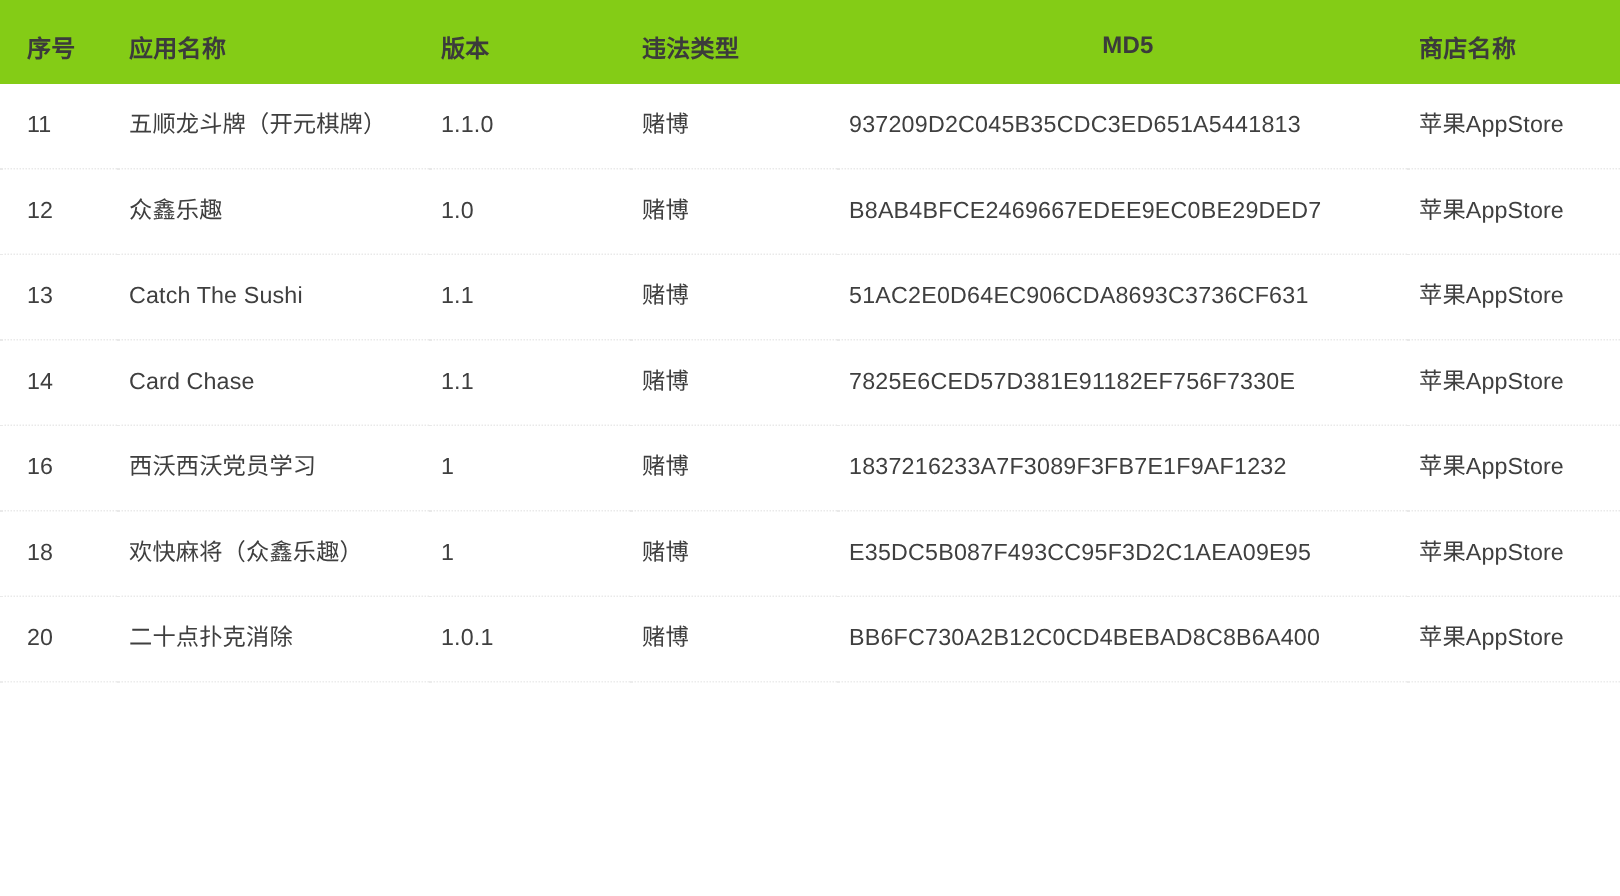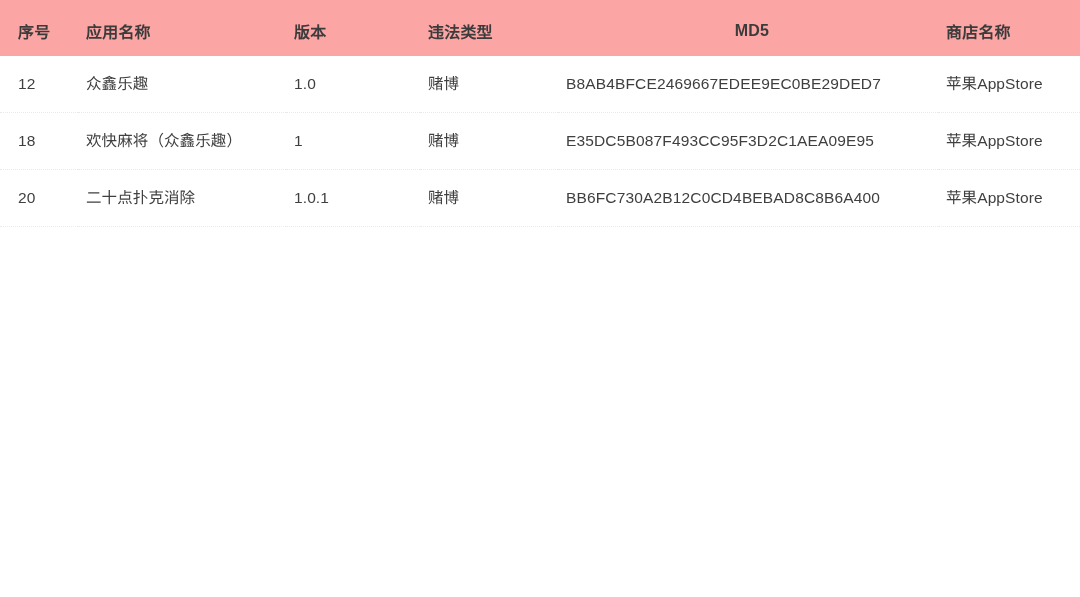--- a/index.html
+++ b/index.html
@@ -26,21 +26,21 @@
   
   .col-idx   { width: 78px;  }
   .col-name  { width: 208px; }
   .col-ver   { width: 134px; }
   .col-type  { width: 138px; }
   .col-md5   { width: 380px; }
   .col-store { width: 142px; }
 
   
   .app-table thead th {
-    background: #fca5a5;
+    background: #84cc16;
     font-size: 16px;
     font-weight: bold;
     color: #3b3b3b;
     text-align: left;
     padding: 19px 0 13px 0;
     height: 44px;
     box-sizing: border-box;
     vertical-align: middle;
     letter-spacing: 0.2px;
   }
@@ -83,33 +83,113 @@
       <th class="col-name">应用名称</th>
       <th class="col-ver">版本</th>
       <th class="col-type">违法类型</th>
       <th class="col-md5">MD5</th>
       <th class="col-store">商店名称</th>
     </tr>
   </thead>
   <tbody id="table-body">
       <tr>
         <td class="col-idx">
+          <span class="cell-name">11</span>
+        </td>
+        <td class="col-name">
+          <span class="cell-name">五顺龙斗牌（开元棋牌）</span>
+        </td>
+        <td class="col-ver">
+          <span class="cell-name">1.1.0</span>
+        </td>
+        <td class="col-type">
+          <span class="cell-name">赌博</span>
+        </td>
+        <td class="col-md5">
+          <span class="cell-name">937209D2C045B35CDC3ED651A5441813</span>
+        </td>
+        <td class="col-store">
+          <span class="cell-name">苹果AppStore</span>
+        </td>
+      </tr>
+      <tr>
+        <td class="col-idx">
           <span class="cell-name">12</span>
         </td>
         <td class="col-name">
           <span class="cell-name">众鑫乐趣</span>
         </td>
         <td class="col-ver">
           <span class="cell-name">1.0</span>
         </td>
         <td class="col-type">
           <span class="cell-name">赌博</span>
         </td>
         <td class="col-md5">
           <span class="cell-name">B8AB4BFCE2469667EDEE9EC0BE29DED7</span>
+        </td>
+        <td class="col-store">
+          <span class="cell-name">苹果AppStore</span>
+        </td>
+      </tr>
+      <tr>
+        <td class="col-idx">
+          <span class="cell-name">13</span>
+        </td>
+        <td class="col-name">
+          <span class="cell-name">Catch The Sushi</span>
+        </td>
+        <td class="col-ver">
+          <span class="cell-name">1.1</span>
+        </td>
+        <td class="col-type">
+          <span class="cell-name">赌博</span>
+        </td>
+        <td class="col-md5">
+          <span class="cell-name">51AC2E0D64EC906CDA8693C3736CF631</span>
+        </td>
+        <td class="col-store">
+          <span class="cell-name">苹果AppStore</span>
+        </td>
+      </tr>
+      <tr>
+        <td class="col-idx">
+          <span class="cell-name">14</span>
+        </td>
+        <td class="col-name">
+          <span class="cell-name">Card Chase</span>
+        </td>
+        <td class="col-ver">
+          <span class="cell-name">1.1</span>
+        </td>
+        <td class="col-type">
+          <span class="cell-name">赌博</span>
+        </td>
+        <td class="col-md5">
+          <span class="cell-name">7825E6CED57D381E91182EF756F7330E</span>
+        </td>
+        <td class="col-store">
+          <span class="cell-name">苹果AppStore</span>
+        </td>
+      </tr>
+      <tr>
+        <td class="col-idx">
+          <span class="cell-name">16</span>
+        </td>
+        <td class="col-name">
+          <span class="cell-name">西沃西沃党员学习</span>
+        </td>
+        <td class="col-ver">
+          <span class="cell-name">1</span>
+        </td>
+        <td class="col-type">
+          <span class="cell-name">赌博</span>
+        </td>
+        <td class="col-md5">
+          <span class="cell-name">1837216233A7F3089F3FB7E1F9AF1232</span>
         </td>
         <td class="col-store">
           <span class="cell-name">苹果AppStore</span>
         </td>
       </tr>
       <tr>
         <td class="col-idx">
           <span class="cell-name">18</span>
         </td>
         <td class="col-name">

